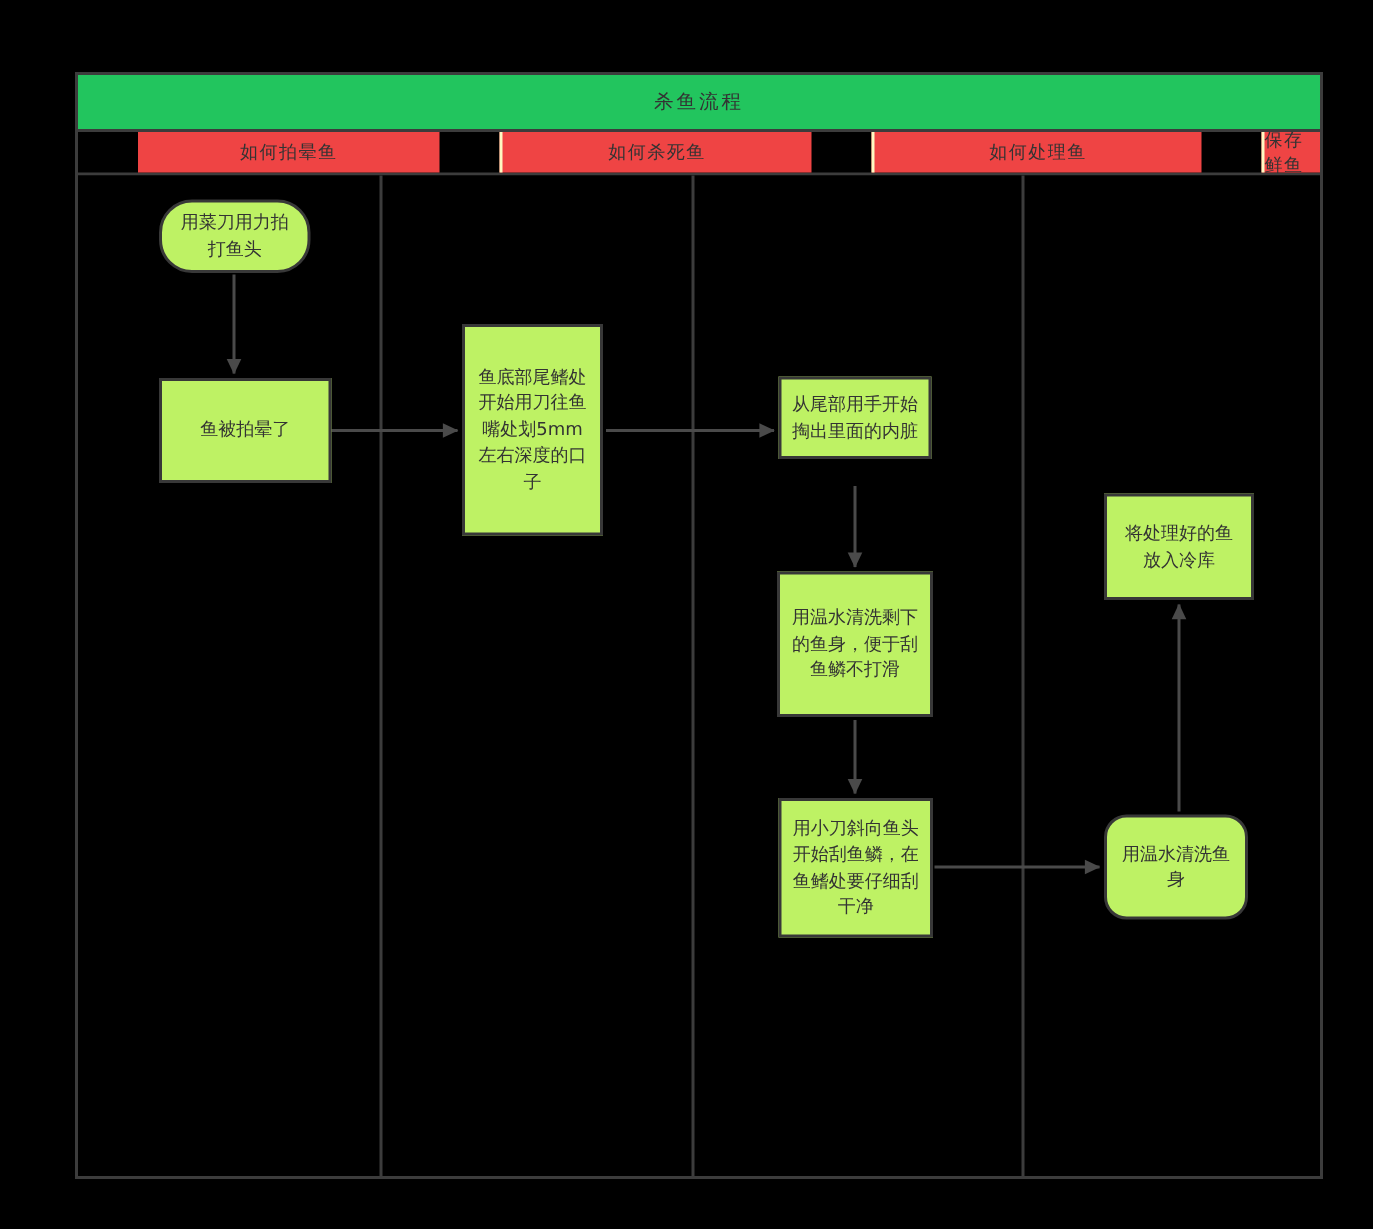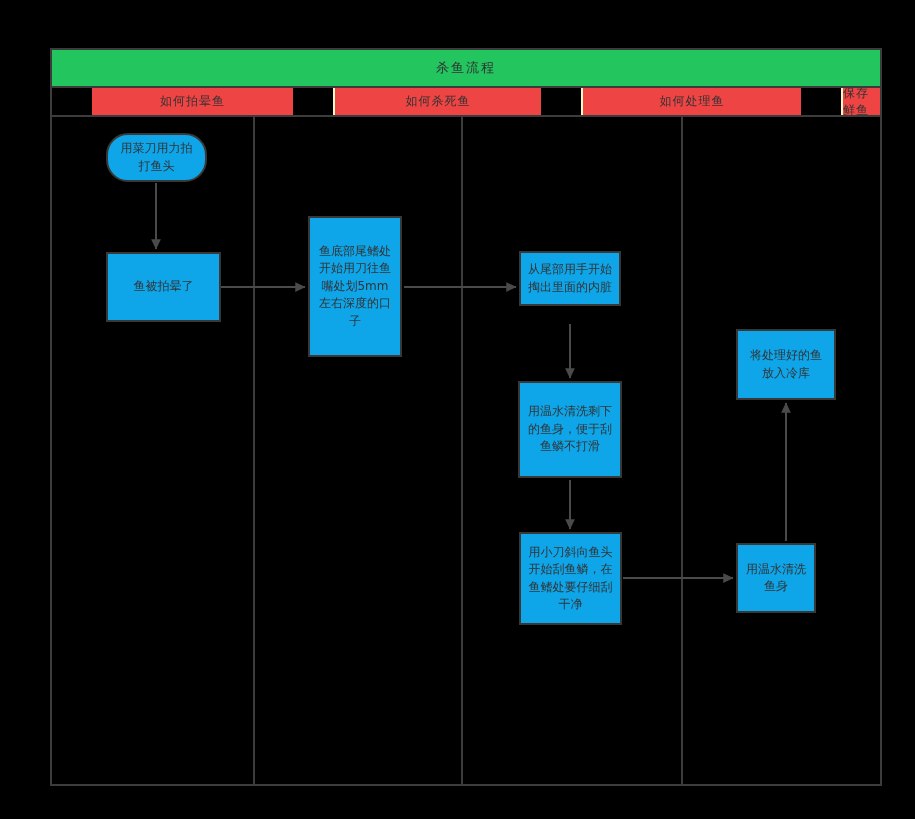--- a/index.html
+++ b/index.html
@@ -70,41 +70,41 @@
   .lane + .lane { border-left: 2px solid #3c3c3c; }
   .w1 { width: 201px; flex: 0 0 201px; }
   .w2 { width: 208px; flex: 0 0 208px; }
   .w3 { width: 220px; flex: 0 0 220px; }
   .w4 { flex: 1 1 auto; }
 
   
   .node {
     position: absolute;
     box-sizing: border-box;
-    background: #0ea5e9;
+    background: #bef264;
     border: 2px solid #383838;
     color: #333333;
     font-size: 12px;
     line-height: 1.45;
     display: flex;
     align-items: center;
     justify-content: center;
     text-align: center;
     padding: 3px 7px;
   }
   .terminator { border-radius: 22px; }
 
   #n-start        { left: 106px; top: 133px; width: 101px; height: 49px; }
   #n-stunned      { left: 106px; top: 252px; width: 115px; height: 70px; }
   #n-cut-belly    { left: 308px; top: 216px; width:  94px; height: 141px; }
   #n-gut          { left: 519px; top: 251px; width: 102px; height: 55px; }
   #n-warm-rinse   { left: 518px; top: 381px; width: 104px; height: 97px; }
   #n-descale      { left: 519px; top: 532px; width: 103px; height: 93px; }
   #n-cold-storage { left: 736px; top: 329px; width: 100px; height: 71px; }
-  #n-rinse-body   { left: 736px; top: 543px; width: 80px; height: 70px; }
+  #n-rinse-body   { left: 736px; top: 543px; width: 96px; height: 70px; border-radius: 15px; }
 
   
   #edges {
     position: absolute;
     left: 0;
     top: 0;
     width: 915px;
     height: 819px;
     pointer-events: none;
   }

